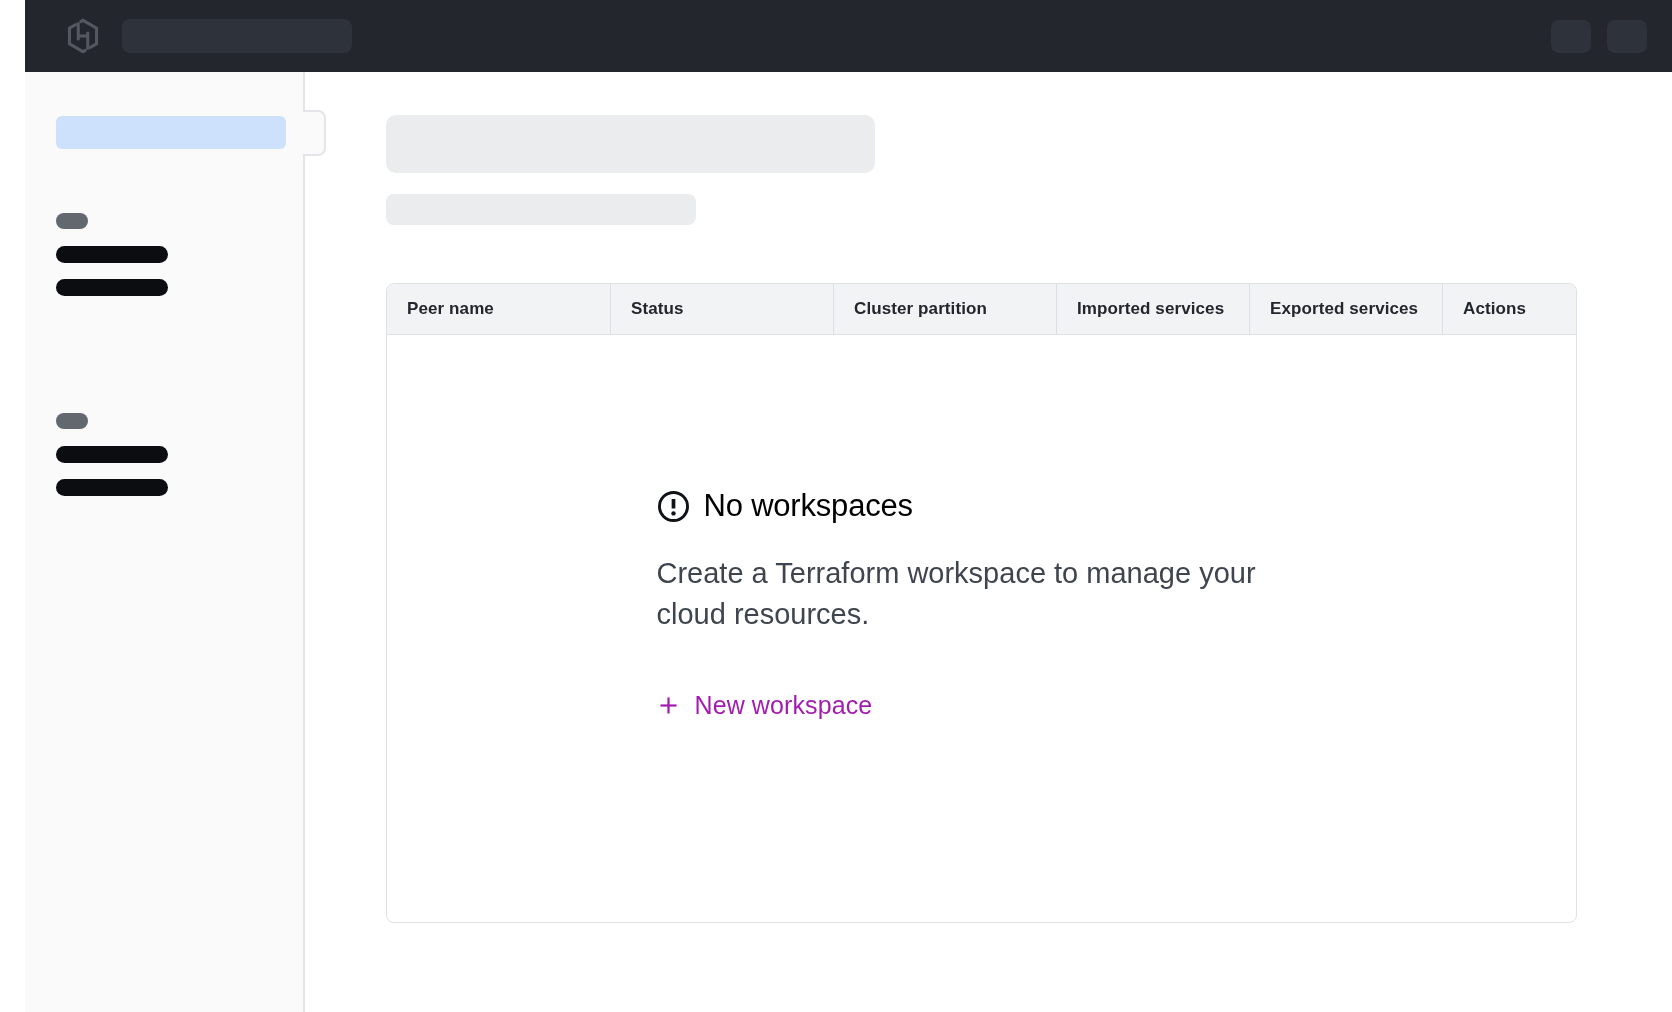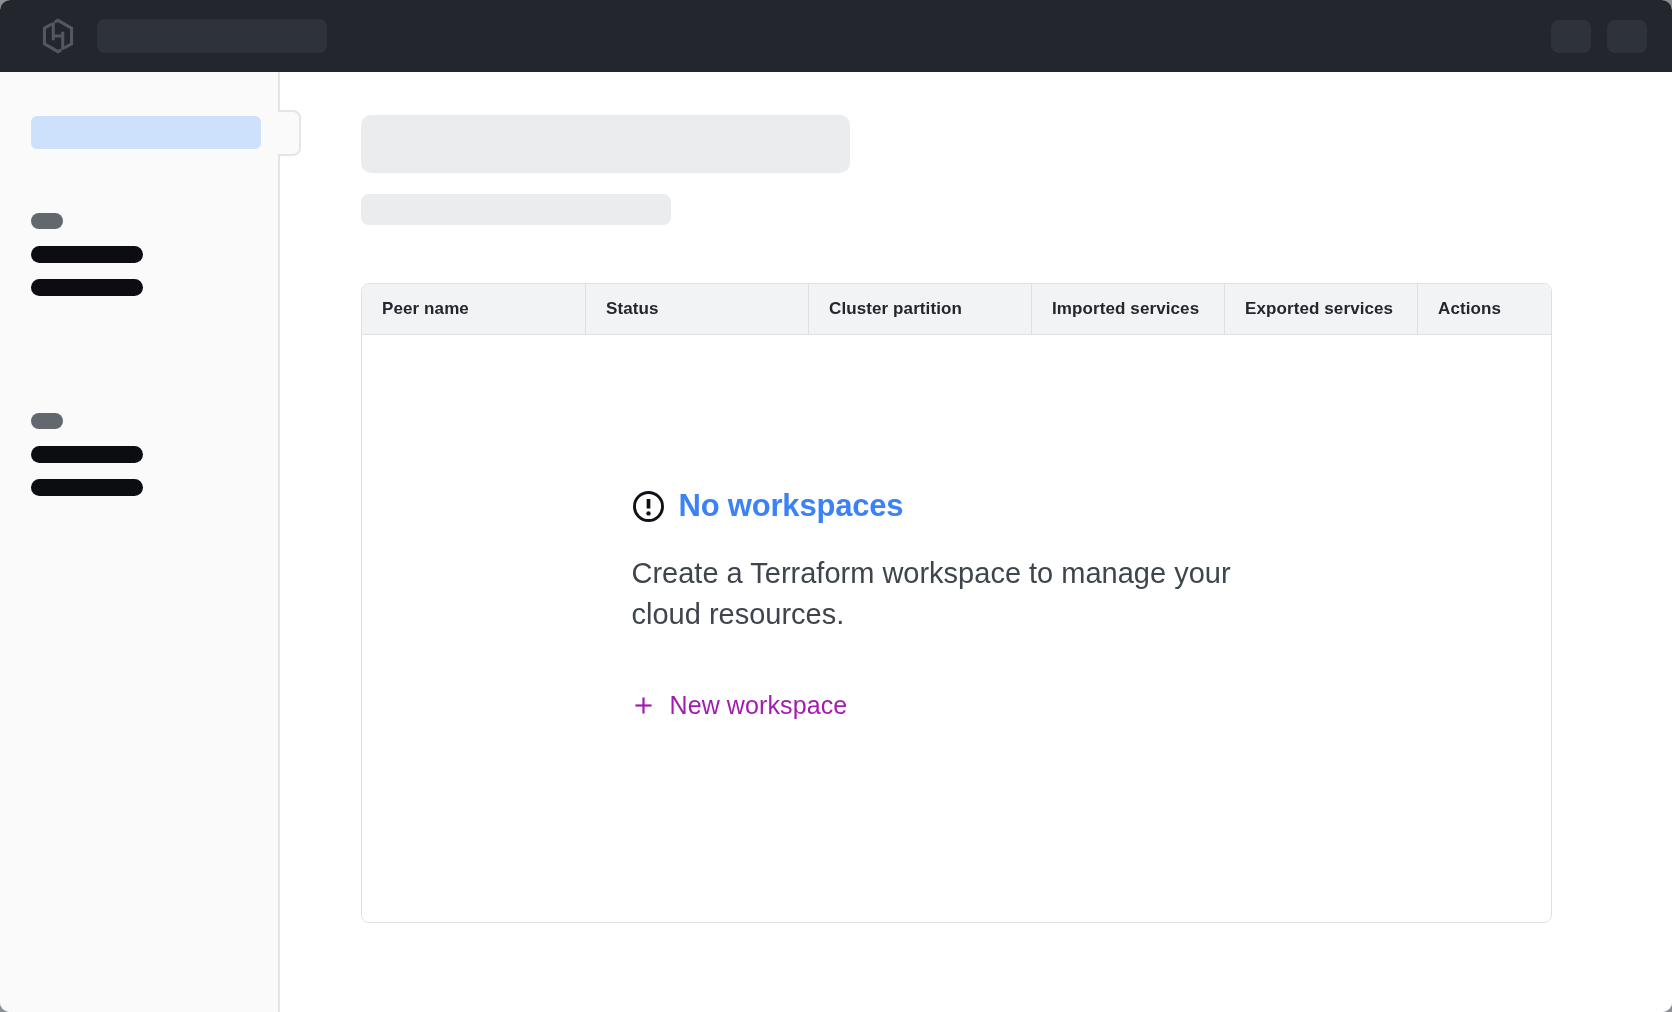--- a/index.html
+++ b/index.html
@@ -6,25 +6,26 @@
   html, body { width: 100%; height: 100%; }
   body {
     background: #8b8e92;
     font-family: "Liberation Sans", sans-serif;
     overflow: hidden;
   }
   .window {
     position: relative;
     width: 1672px;
     height: 1012px;
-    border-radius: 10px;
+    border-radius: 0;
     overflow: hidden;
     background: #ffffff;
     display: flex;
     flex-direction: column;
+    padding-left: 25px;
   }
 
   
   .topbar {
     flex: none;
     height: 72px;
     background: #23262c;
     display: flex;
     align-items: center;
     padding: 0 25px 0 39px;
@@ -152,22 +153,22 @@
   }
 
   
   .empty { width: 650px; margin-bottom: 48px; }
   .empty-title-row { display: flex; align-items: center; }
   .empty-title-icon { width: 33px; height: 33px; color: #0f1217; flex: none; }
   .empty-title-icon svg { width: 100%; height: 100%; display: block; }
   .empty-title {
     margin-left: 14px;
     font-size: 31px;
-    font-weight: 700;
-    color: #3b82f6;
+    font-weight: 400;
+    color: #000000;
     letter-spacing: -0.2px;
   }
   .empty-desc {
     margin-top: 29px;
     max-width: 600px;
     font-size: 29px;
     line-height: 41px;
     color: #3f454e;
   }
   .empty-action {

